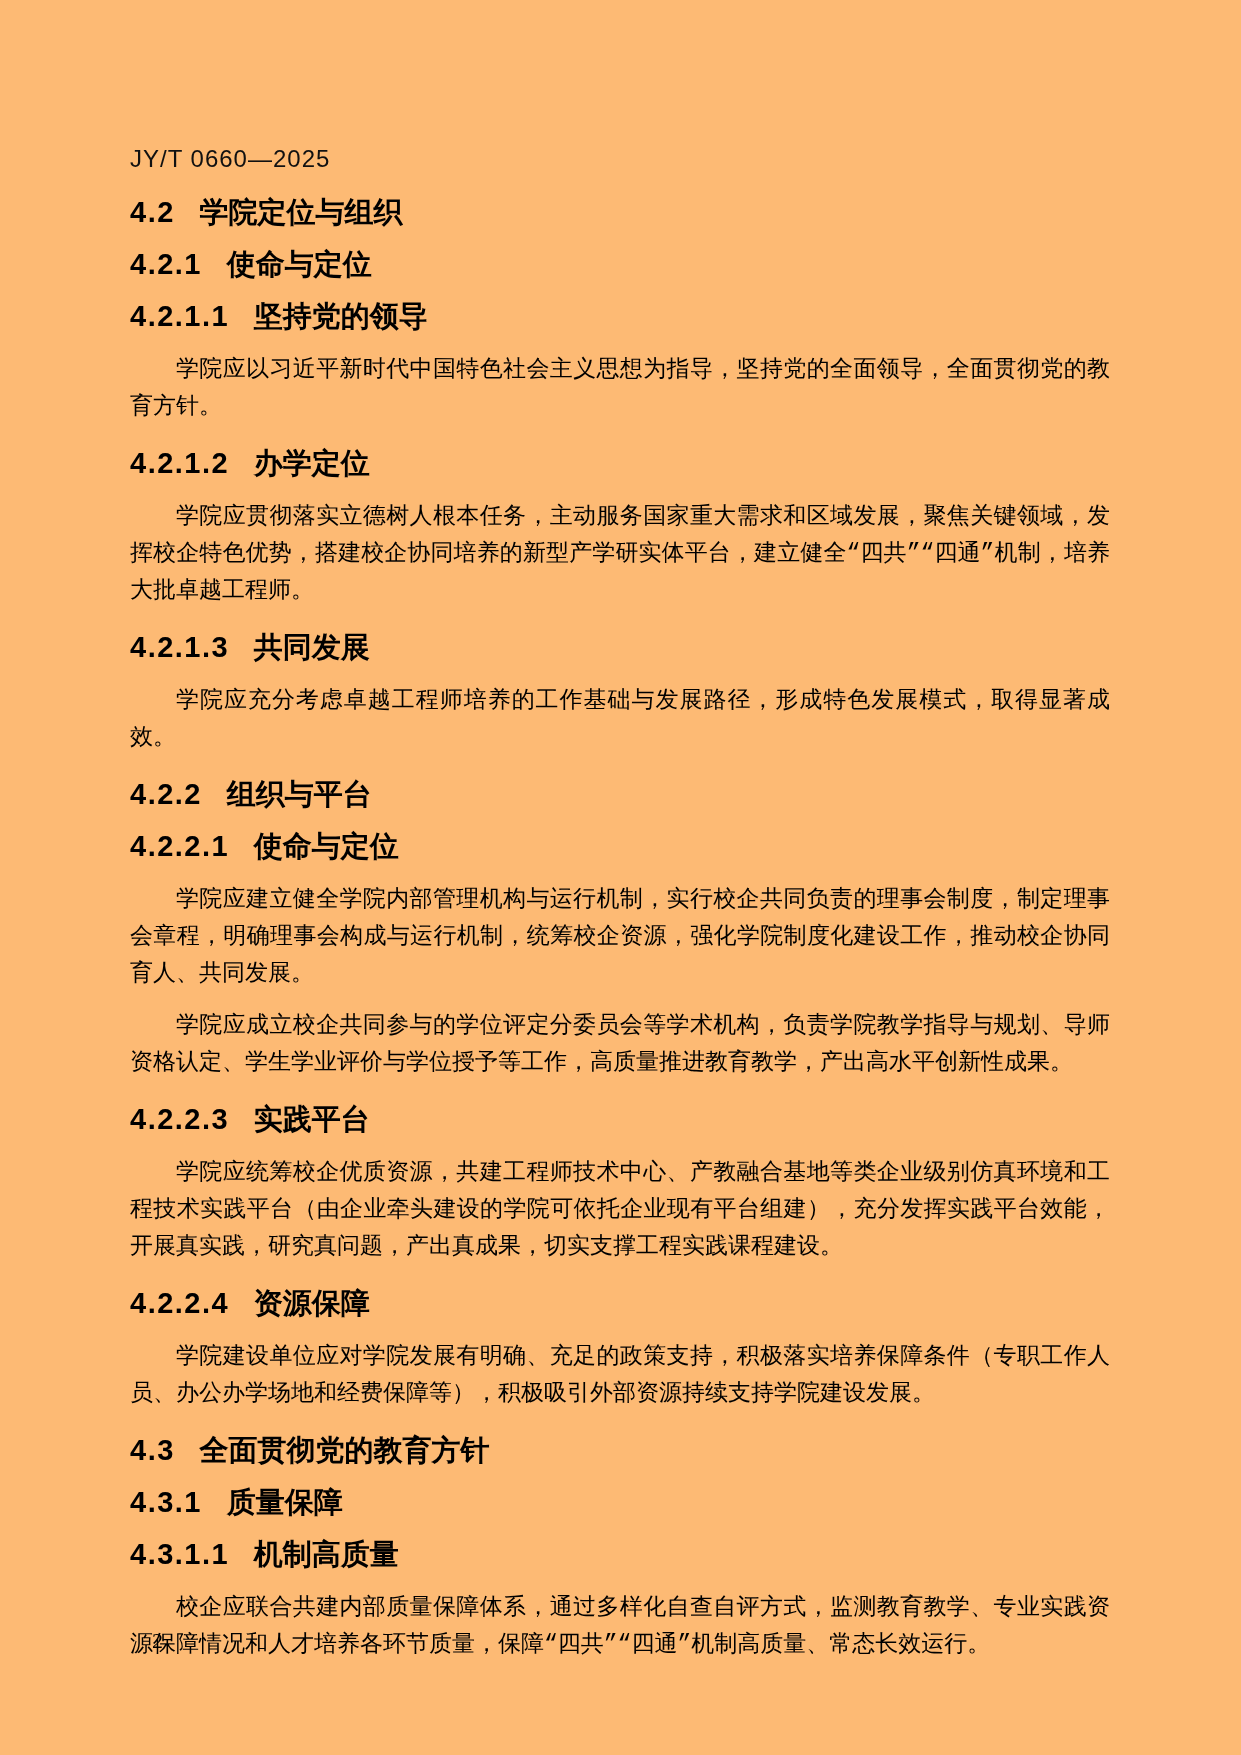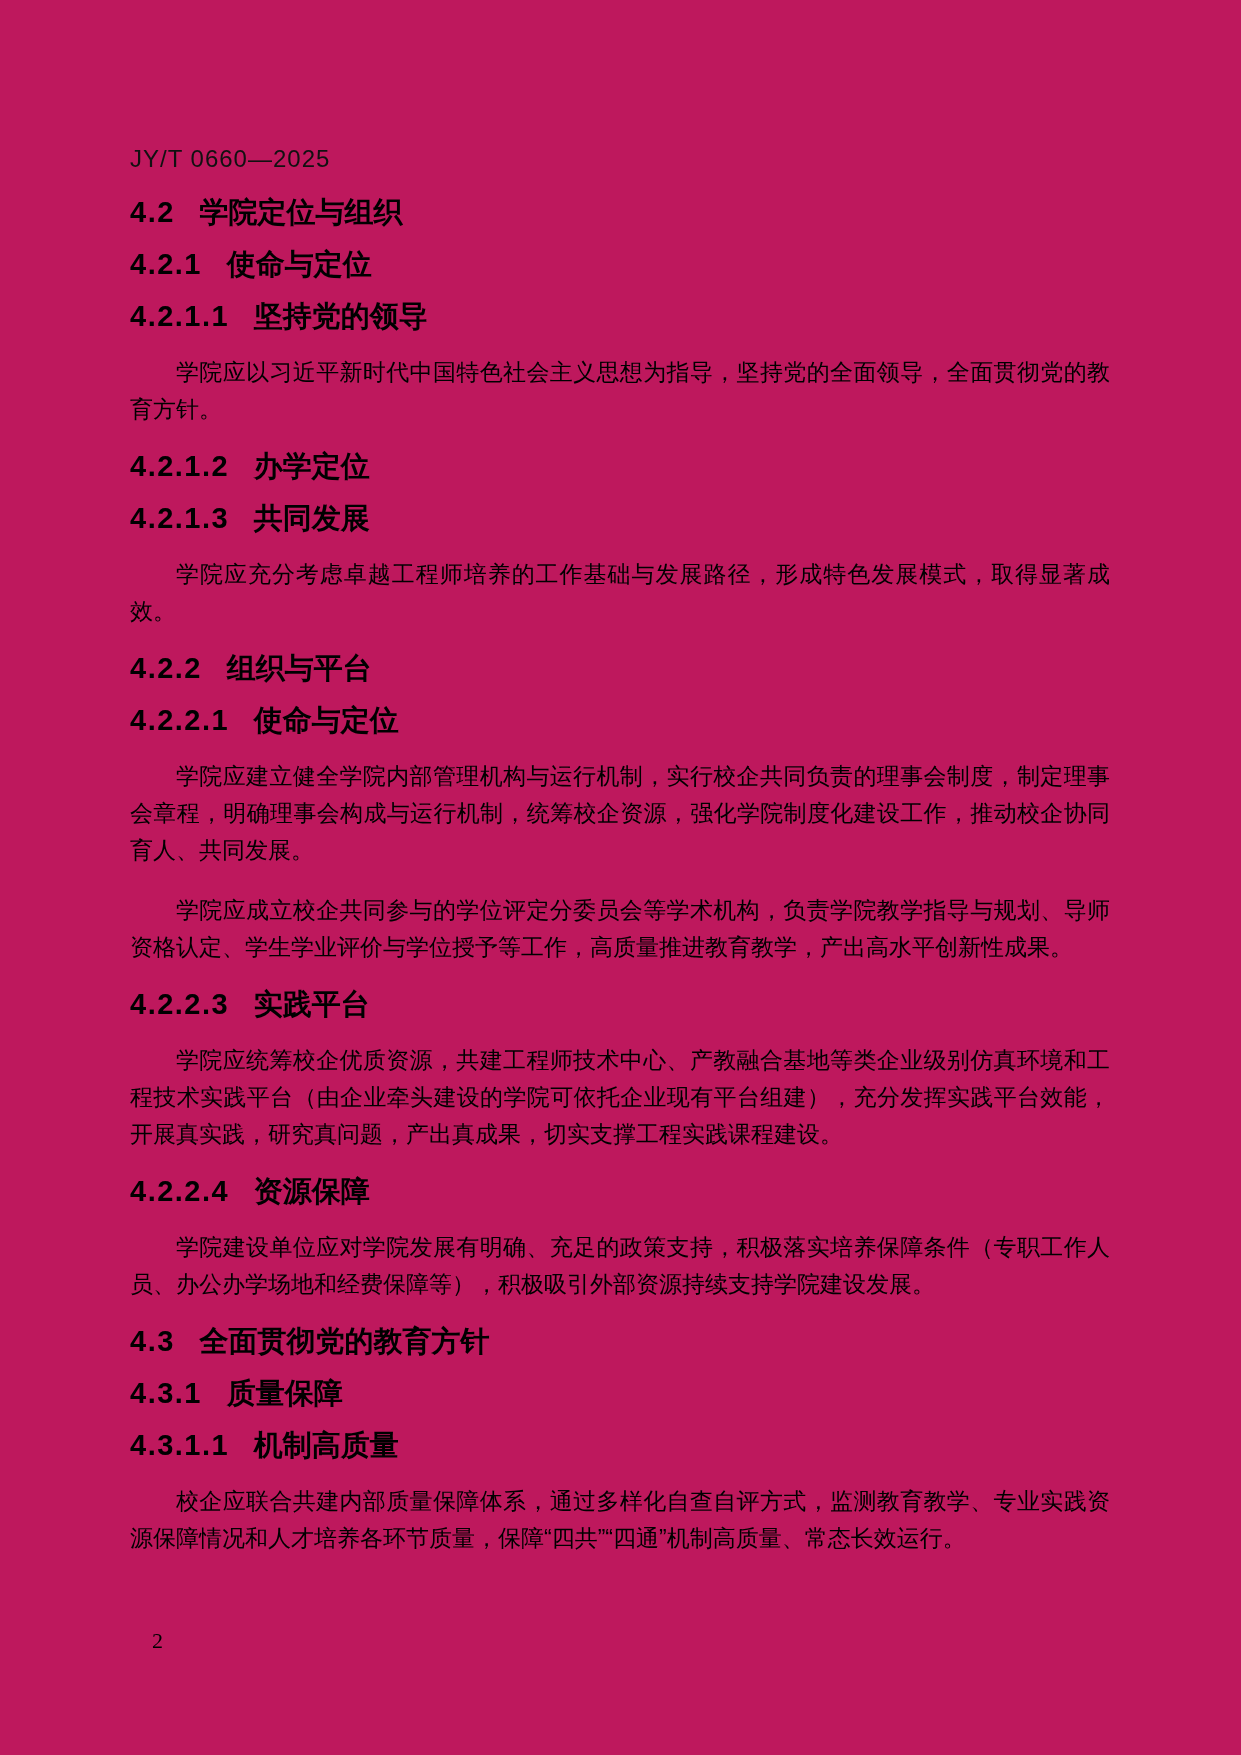--- a/index.html
+++ b/index.html
@@ -1,21 +1,21 @@
 <!DOCTYPE html>
 <html lang="zh"><head>
 <meta charset="utf-8">
 <style>
   html, body { margin: 0; padding: 0; background: #ffffff; }
   .page {
     position: relative;
     width: 1241px;
     height: 1755px;
     margin: 0 auto;
-    background: #be185d;
+    background: #fdba74;
     color: #000000;
     box-sizing: border-box;
     padding: 143px 131px 0 130px;
     overflow: hidden;
   }
   .std-code {
     font-family: "Liberation Sans", "DejaVu Sans", sans-serif;
     font-size: 24px;
     line-height: 32px;
     letter-spacing: 1px;
@@ -30,24 +30,24 @@
     margin: 22px 0 21px 0;
     color: #000000;
     white-space: nowrap;
   }
   .h .num {
     letter-spacing: 1.5px;
     margin-right: 0.85em;
     font-weight: 700;
   }
   .para {
-    font-family: Liberation Sans, sans-serif;
+    font-family: Liberation Mono, monospace;
     font-size: 23px;
     line-height: 37px;
-    margin: 23px 0;
+    margin: 15px 0;
     text-indent: 2em;
     text-align: justify;
     color: #000000;
   }
   .page-number {
     position: absolute;
     left: 152px;
     top: 1628px;
     font-family: "Liberation Serif", "DejaVu Serif", serif;
     font-size: 22px;
@@ -64,20 +64,21 @@
   <div class="h"><span class="num">4.2</span><span>学院定位与组织</span></div>
 
   <div class="h"><span class="num">4.2.1</span><span>使命与定位</span></div>
 
   <div class="h"><span class="num">4.2.1.1</span><span>坚持党的领导</span></div>
 
   <p class="para">学院应以习近平新时代中国特色社会主义思想为指导，坚持党的全面领导，全面贯彻党的教育方针。</p>
 
   <div class="h"><span class="num">4.2.1.2</span><span>办学定位</span></div>
 
+  <p class="para">学院应贯彻落实立德树人根本任务，主动服务国家重大需求和区域发展，聚焦关键领域，发挥校企特色优势，搭建校企协同培养的新型产学研实体平台，建立健全“四共”“四通”机制，培养大批卓越工程师。</p>
 
   <div class="h"><span class="num">4.2.1.3</span><span>共同发展</span></div>
 
   <p class="para">学院应充分考虑卓越工程师培养的工作基础与发展路径，形成特色发展模式，取得显著成效。</p>
 
   <div class="h"><span class="num">4.2.2</span><span>组织与平台</span></div>
 
   <div class="h"><span class="num">4.2.2.1</span><span>使命与定位</span></div>
 
   <p class="para">学院应建立健全学院内部管理机构与运行机制，实行校企共同负责的理事会制度，制定理事会章程，明确理事会构成与运行机制，统筹校企资源，强化学院制度化建设工作，推动校企协同育人、共同发展。</p>

